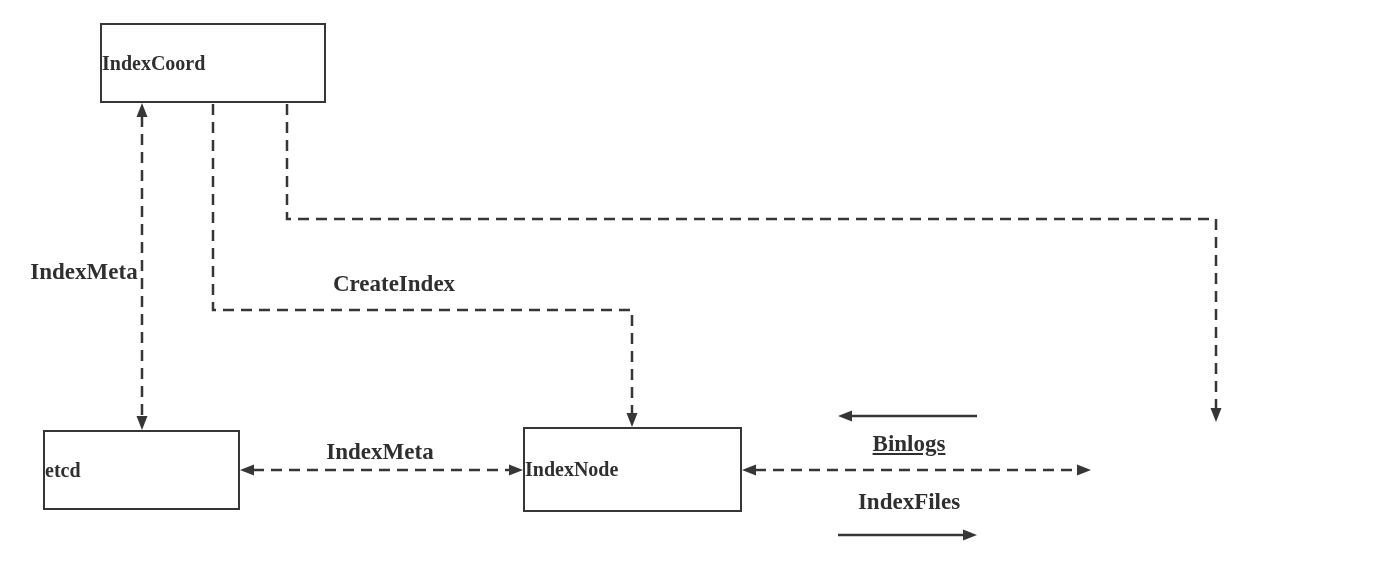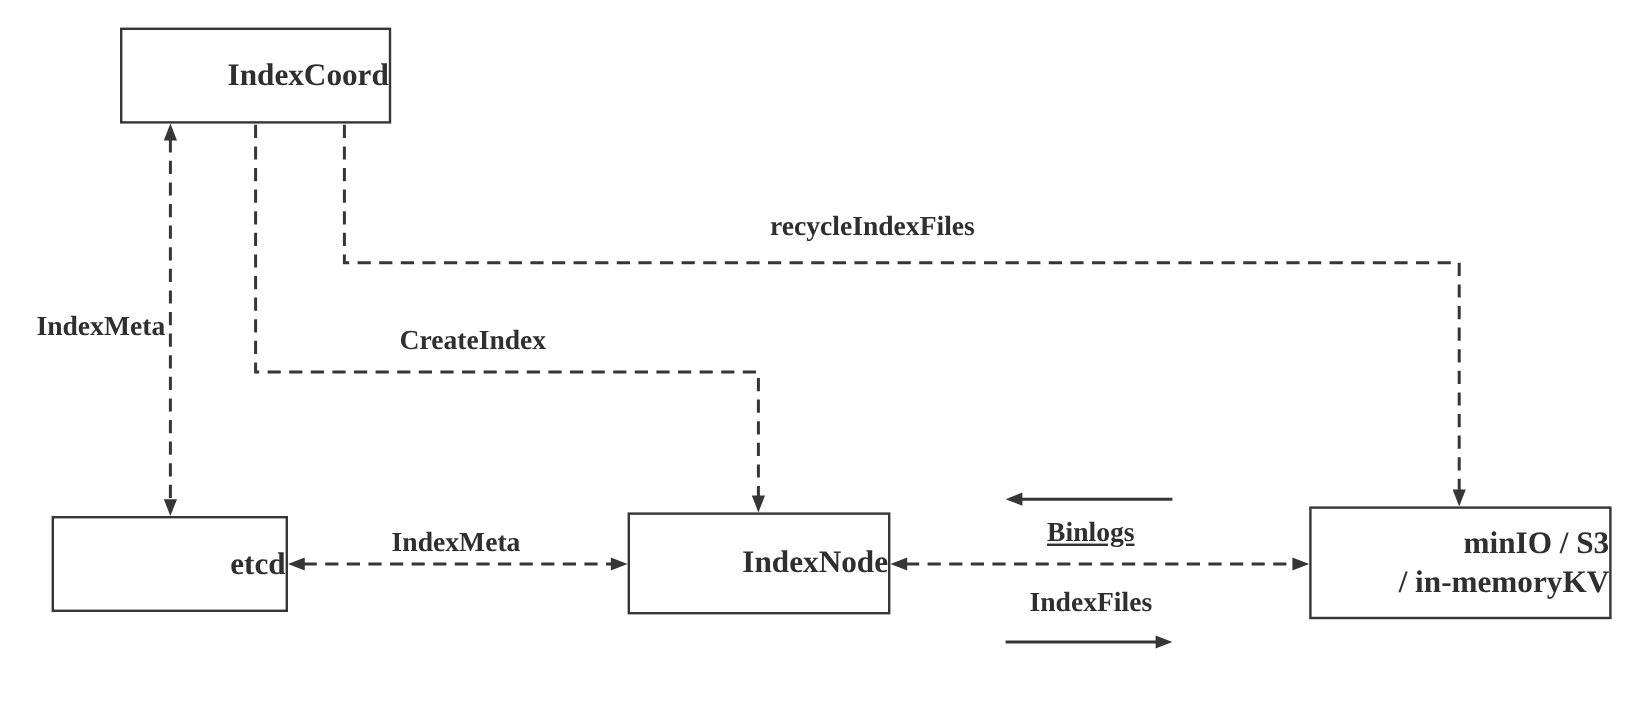--- a/index.html
+++ b/index.html
@@ -26,25 +26,25 @@
     width: 1377px;
     height: 585px;
   }
   .node {
     position: absolute;
     box-sizing: border-box;
     border: 2.5px solid #363636;
     background: #ffffff;
     display: flex;
     flex-direction: column;
-    align-items: flex-end;
+    align-items: flex-start;
     justify-content: center;
     text-align: center;
     font-weight: bold;
-    font-size: 26px;
+    font-size: 20px;
     color: #2f2f2f;
     line-height: 1.25;
   }
   .node-indexcoord { left: 100px; top: 23px;  width: 226px; height: 80px; }
   .node-etcd       { left: 43px;  top: 430px; width: 197px; height: 80px; }
   .node-indexnode  { left: 523px; top: 427px; width: 219px; height: 85px; }
   .node-storage    { left: 1091px;top: 422px; width: 252px; height: 94px; }
   .edge-label {
     position: absolute;
     transform: translate(-50%, -50%);
@@ -94,30 +94,25 @@
   </div>
 
   <div class="node node-etcd">
     <span>etcd</span>
   </div>
 
   <div class="node node-indexnode">
     <span>IndexNode</span>
   </div>
 
-  <div class="node node-storage">
-    <span>minIO / S3</span>
-    <span>/ in-memoryKV</span>
-  </div>
 
   <div class="edge-label lbl-indexmeta-v">IndexMeta</div>
 
   <div class="edge-label lbl-createindex">CreateIndex</div>
 
-  <div class="edge-label lbl-recycle">recycleIndexFiles</div>
 
   <div class="edge-label lbl-indexmeta-h">IndexMeta</div>
 
   <div class="edge-label lbl-binlogs">Binlogs</div>
 
   <div class="edge-label lbl-indexfiles">IndexFiles</div>
 
 </div>
 
 </body></html>

